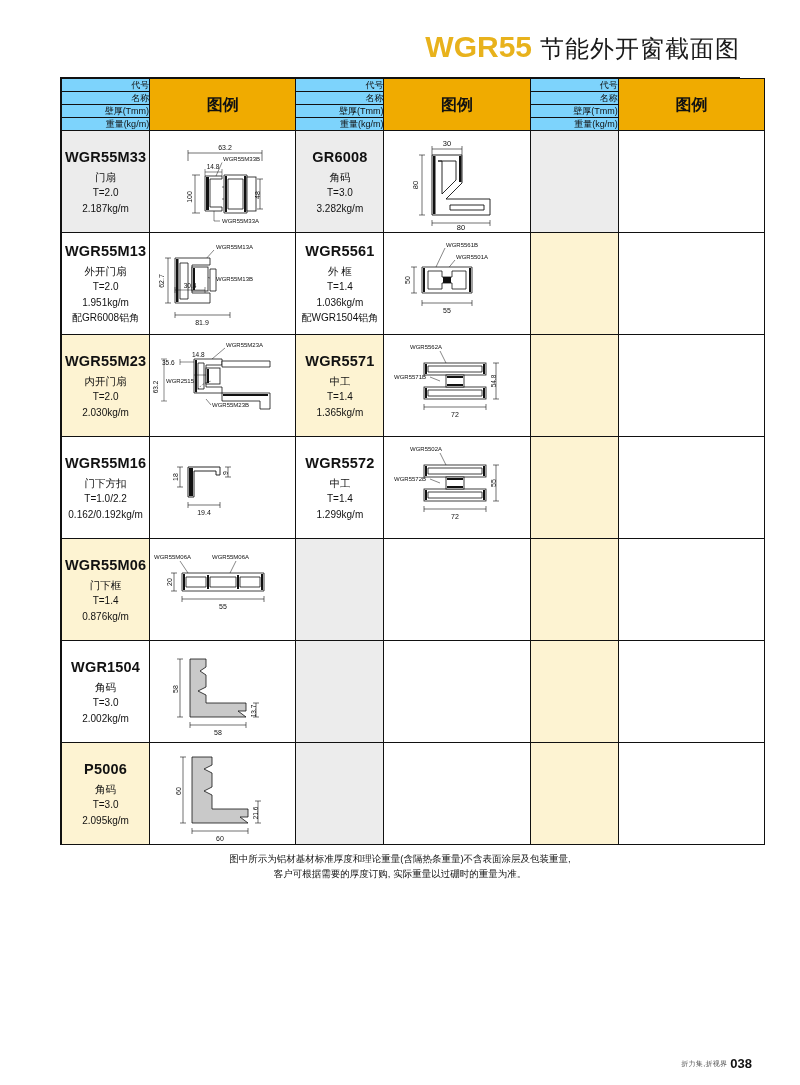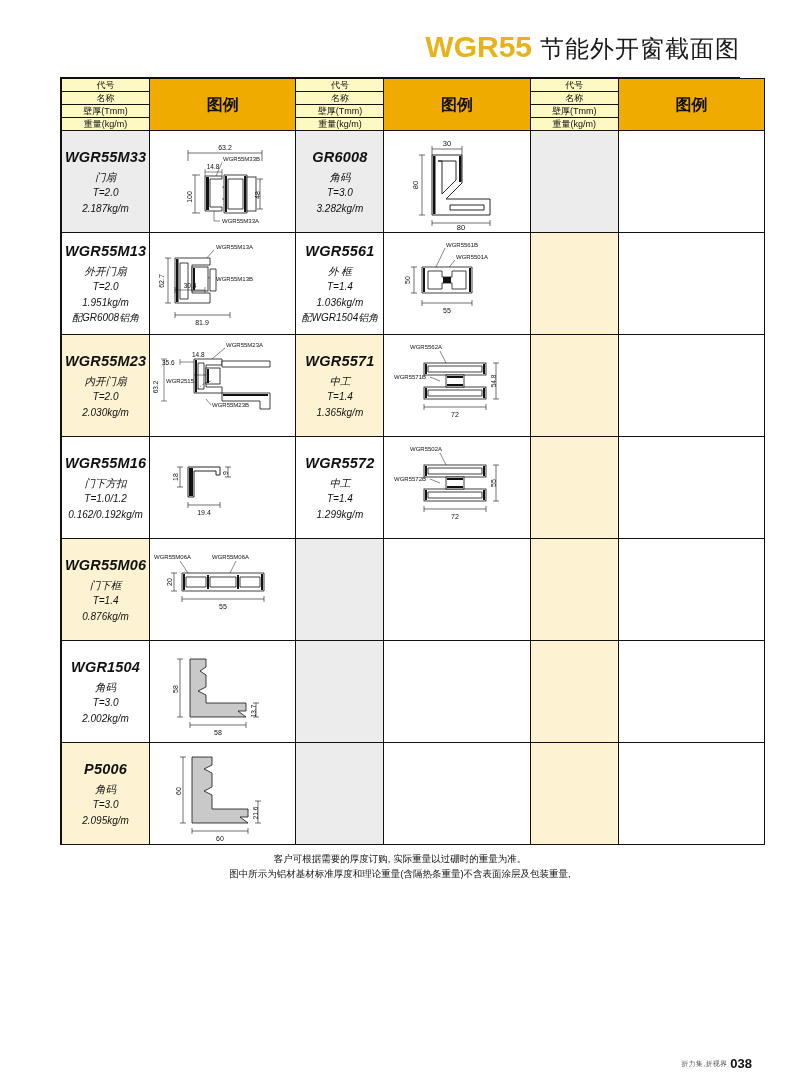--- a/index.html
+++ b/index.html
@@ -61,44 +61,43 @@
   table.grid td {
     border: 1px solid #111;
     vertical-align: middle;
     padding: 0;
   }
   .col-label { width: 88px; }
   .col-fig   { width: 146px; }
 
   
   .hd {
-    background: #fef9c3;
+    background: #7dd3fc;
     font-size: 9px;
     color: #111;
-    text-align: center;
+    text-align: right;
     padding: 2px 4px;
     height: 13px;
     line-height: 11px;
     font-weight: normal;
   }
   .hd-fig {
     background: #f0ab00;
     text-align: center;
     font-size: 16px;
     font-weight: bold;
     color: #111;
   }
 
   
   .lab {
     text-align: center;
     padding: 6px 2px;
     line-height: 1.45;
     height: 101px;
-    font-style: italic;
   }
   .lab .code {
     font-size: 14.5px;
     font-weight: bold;
     color: #111;
     letter-spacing: 0.2px;
   }
   .lab .nm { font-size: 10.5px; color: #111; margin-top: 2px; }
   .lab .sp { font-size: 10px; color: #111; margin-top: 1px; }
   .lab .wt { font-size: 10px; color: #111; margin-top: 1px; }
@@ -449,21 +448,21 @@
       </td>
 
       <td class="lab tint-cream"></td>
       <td class="fig"></td>
     </tr>
 
     <tr>
       <td class="lab tint-white">
         <div class="code">WGR55M16</div>
         <div class="nm">门下方扣</div>
-        <div class="sp">T=1.0/1.2</div>
+        <div class="sp">T=1.0/2.2</div>
         <div class="wt">0.162/0.192kg/m</div>
       </td>
       <td class="fig">
         <svg width="146" height="101" viewBox="0 0 146 101">
           <g stroke="#111" stroke-width="0.9" fill="#ffffff">
             <path d="M38,30 L70,30 L70,38 L66,38 L66,34 L44,34 L44,60 L38,60 Z"></path>
           </g>
           <g fill="#111">
             <rect x="39" y="31" width="4" height="28"></rect>
           </g>
@@ -642,22 +641,22 @@
       <td class="lab tint-grey"></td>
       <td class="fig"></td>
       <td class="lab tint-cream"></td>
       <td class="fig"></td>
     </tr>
   </tbody>
       </table>
   </div>
 
   <div class="footer-note">
+    <div>图中所示为铝材基材标准厚度和理论重量(含隔热条重量)不含表面涂层及包装重量,</div>
     <div>客户可根据需要的厚度订购, 实际重量以过硼时的重量为准。</div>
-    <div>图中所示为铝材基材标准厚度和理论重量(含隔热条重量)不含表面涂层及包装重量,</div>
   </div>
 
   <div class="footer-bar">
     <span class="brand">折力集,折视界</span>
     <span class="pg">038</span>
   </div>
 
 </div>
 
 </body></html>

